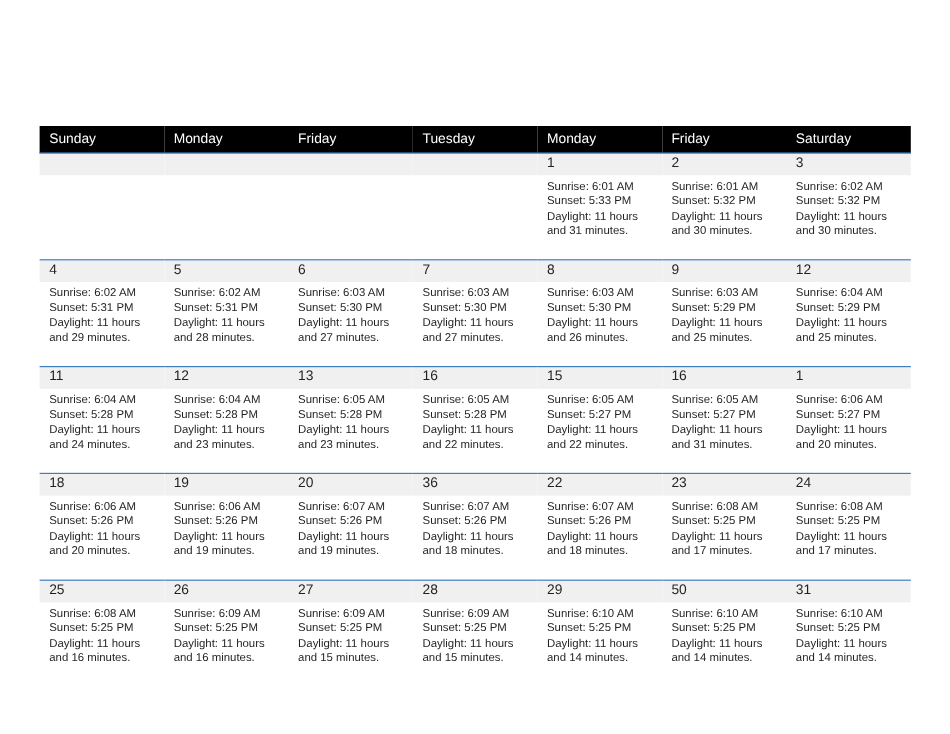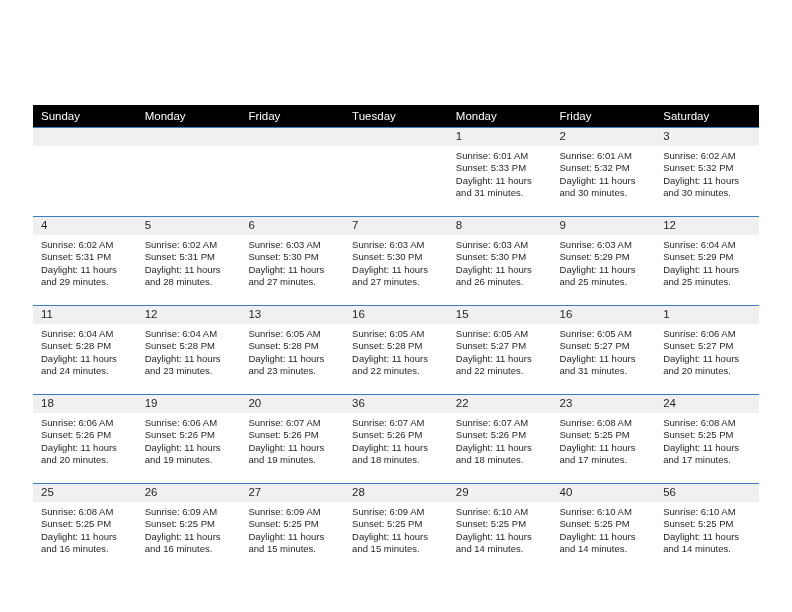--- a/index.html
+++ b/index.html
@@ -507,32 +507,32 @@
               <div class="details">
                 <div>Sunrise: 6:10 AM</div>
                 <div>Sunset: 5:25 PM</div>
                 <div>Daylight: 11 hours</div>
                 <div class="daylight-line2">and 14 minutes.</div>
               </div>
             </div>
           </td>
           <td>
             <div class="cell-inner">
-              <span class="daynum">40</span>
+              <span class="daynum">50</span>
               <div class="details">
                 <div>Sunrise: 6:10 AM</div>
                 <div>Sunset: 5:25 PM</div>
                 <div>Daylight: 11 hours</div>
                 <div class="daylight-line2">and 14 minutes.</div>
               </div>
             </div>
           </td>
           <td>
             <div class="cell-inner">
-              <span class="daynum">56</span>
+              <span class="daynum">31</span>
               <div class="details">
                 <div>Sunrise: 6:10 AM</div>
                 <div>Sunset: 5:25 PM</div>
                 <div>Daylight: 11 hours</div>
                 <div class="daylight-line2">and 14 minutes.</div>
               </div>
             </div>
           </td>
         </tr>
       </tbody>

